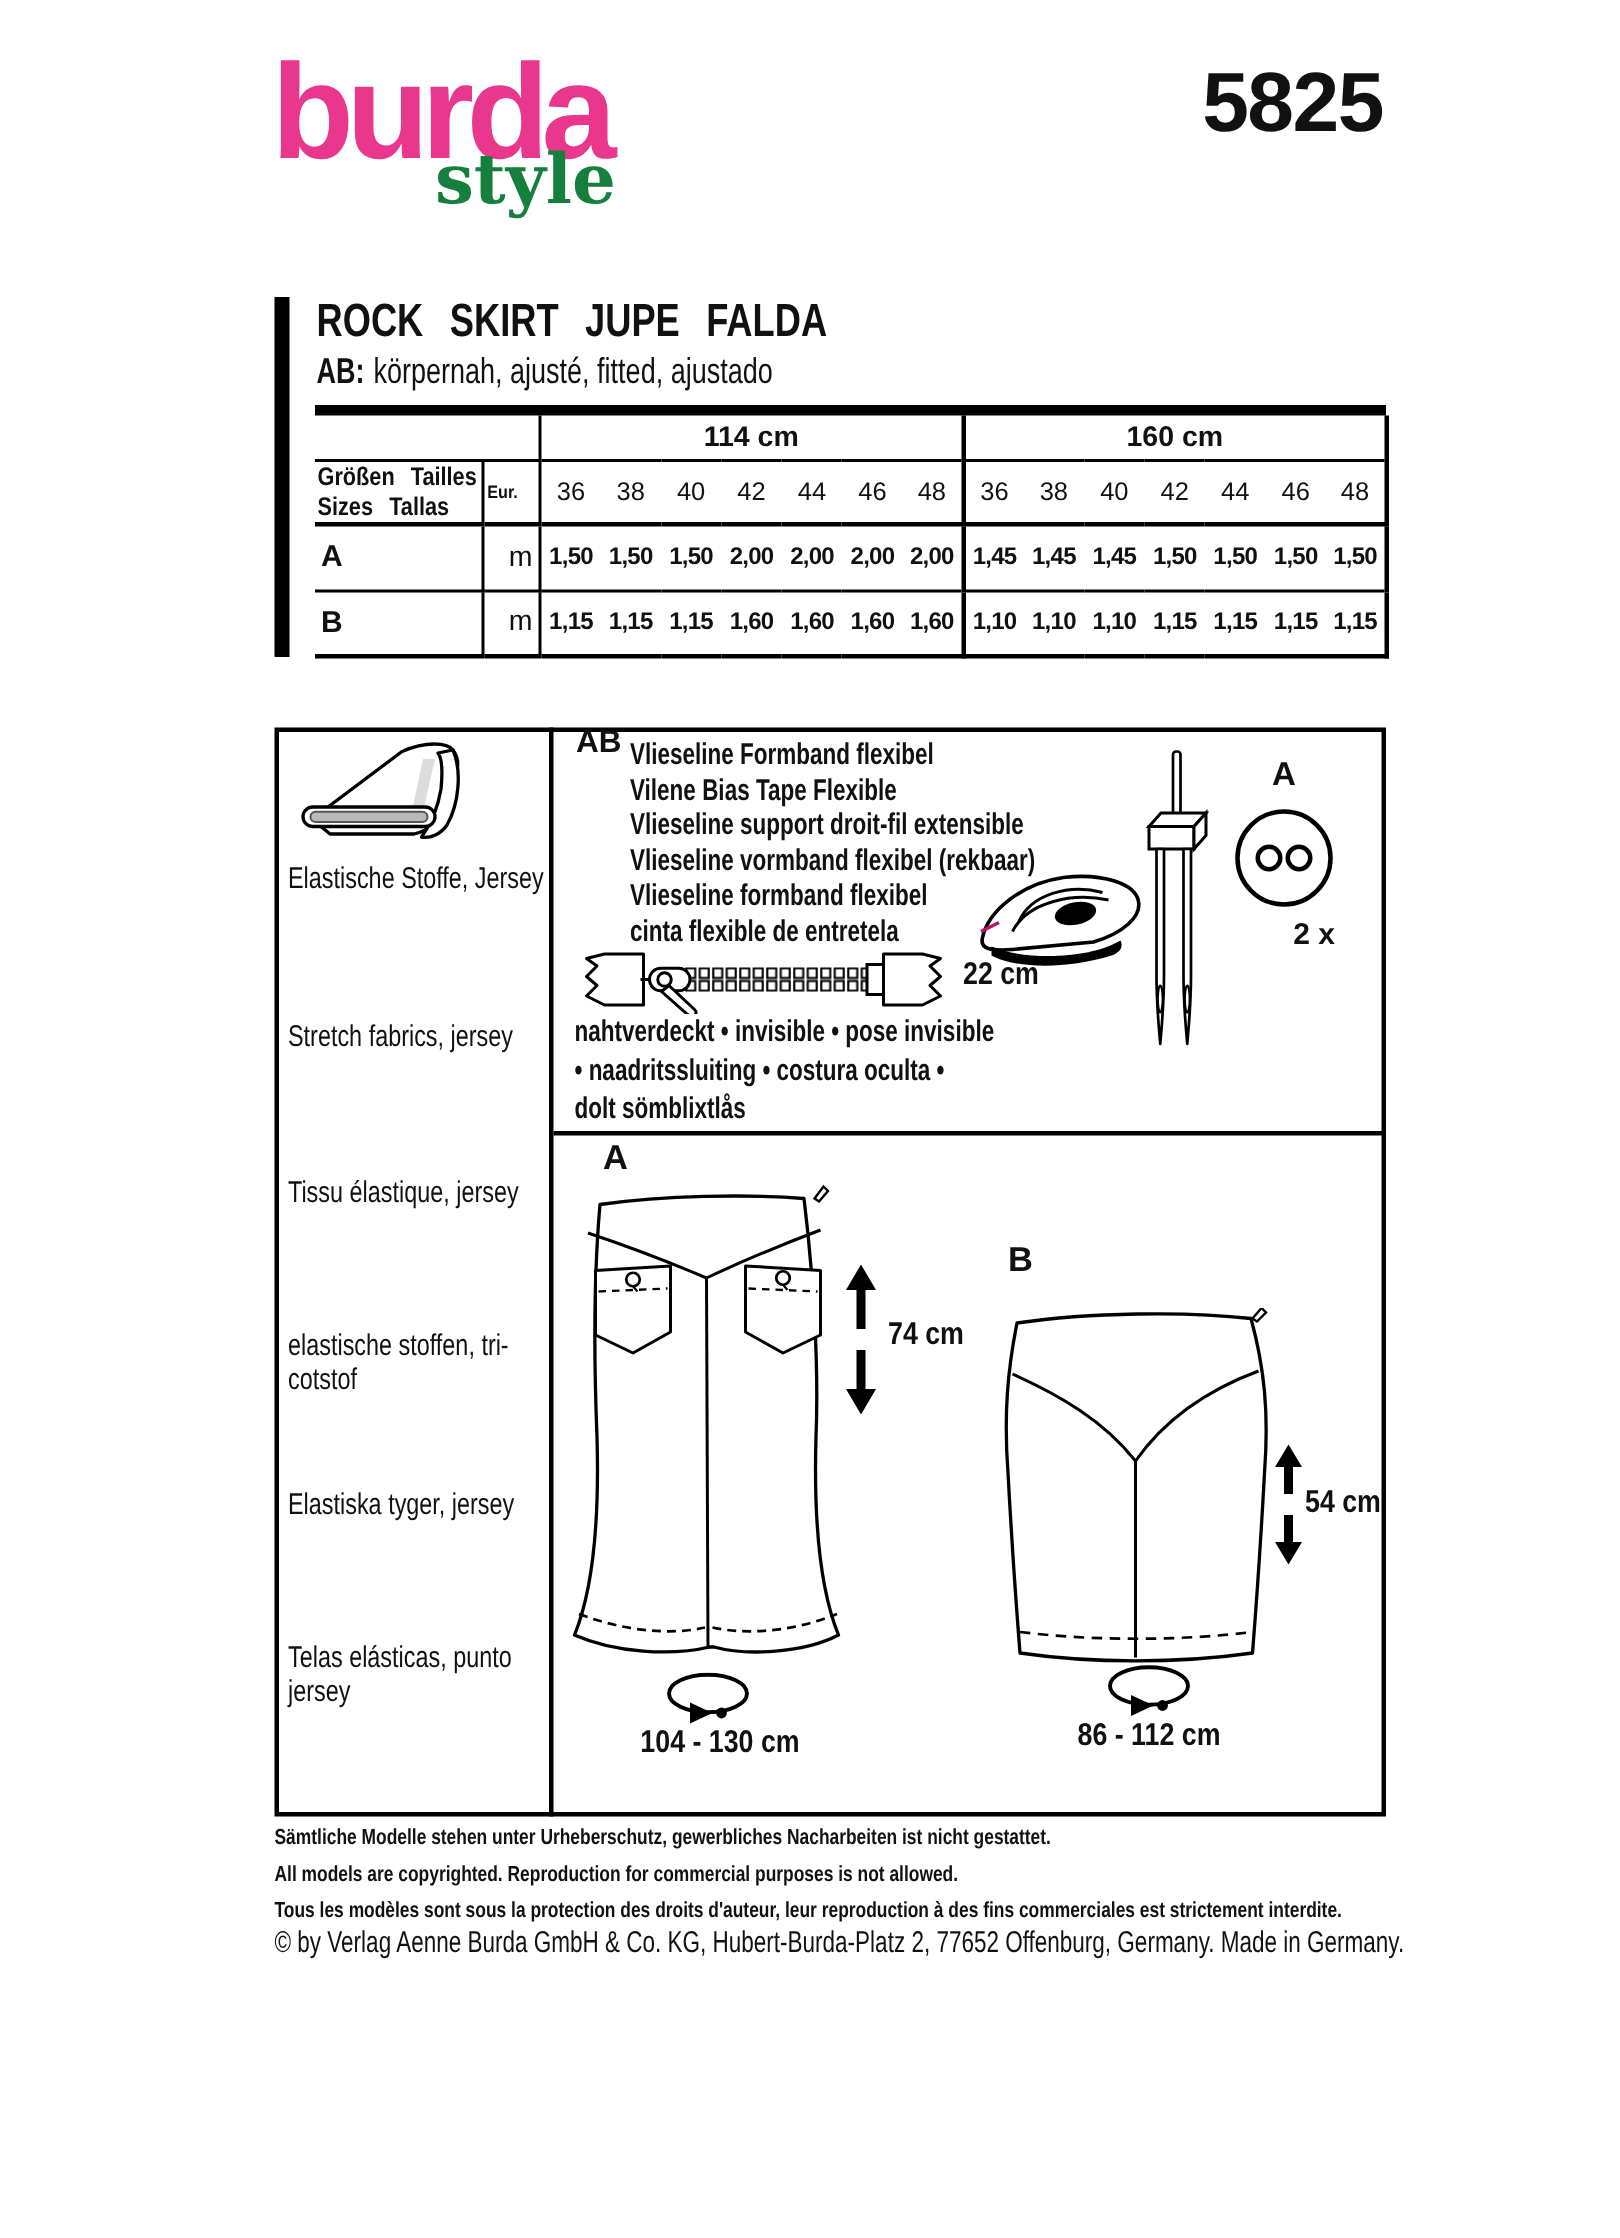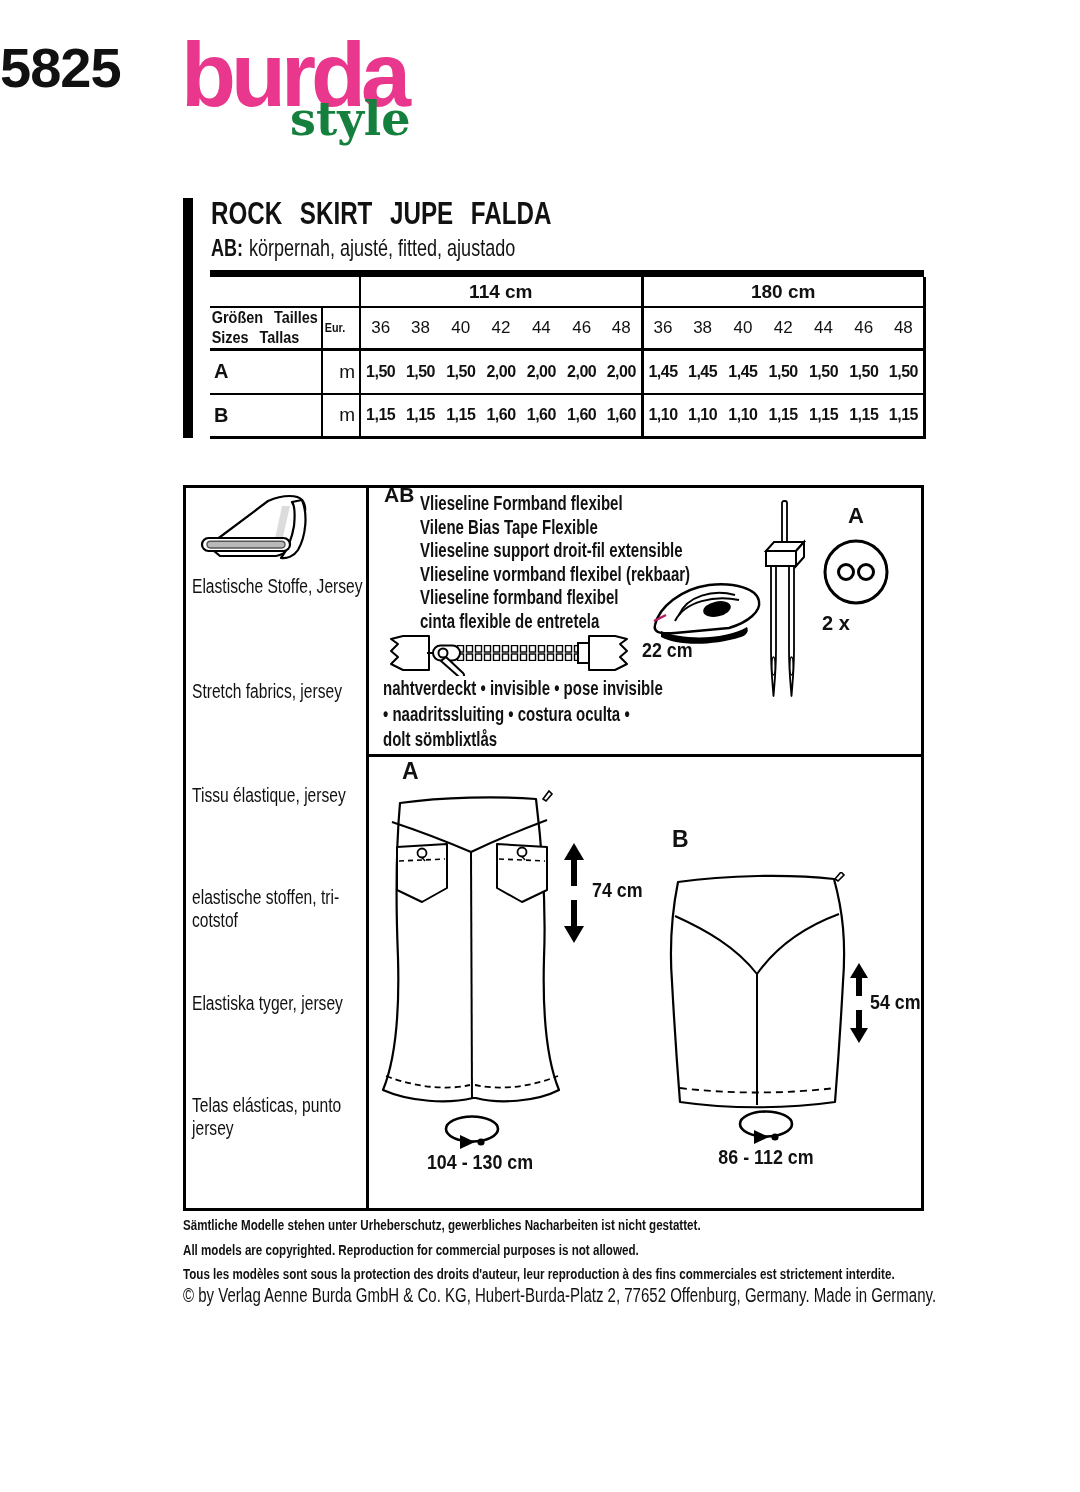--- a/index.html
+++ b/index.html
@@ -3,21 +3,21 @@
 <meta charset="utf-8">
 <style>
   html,body{margin:0;padding:0;background:#888;}
   .page{position:relative;width:1080px;height:1492px;background:#ffffff;
         font-family:"Liberation Sans",sans-serif;color:#111;margin:0 auto;overflow:hidden;}
   .abs{position:absolute;}
 
   
   .logo-main{left:181px;top:30px;font-size:90px;font-weight:bold;letter-spacing:-5px;line-height:1;}
   .logo-sub{left:290px;top:96px;font-family:"DejaVu Serif",serif;font-size:46px;font-weight:bold;line-height:1;}
-  .pattern-number{left:0;top:40px;width:922px;font-size:56px;font-weight:bold;letter-spacing:-1px;line-height:1;}
+  .pattern-number{left:0;top:40px;width:922px;text-align:right;font-size:56px;font-weight:bold;letter-spacing:-1px;line-height:1;}
 
   
   .title-bar{left:183px;top:198px;width:10px;height:240px;background:#000;}
   .cond{transform:scaleX(0.78);transform-origin:0 0;}
   .cond75{transform:scaleX(0.75);transform-origin:0 0;}
   .garment-title{left:211px;top:196px;font-size:31px;font-weight:bold;word-spacing:14px;white-space:nowrap;}
   .fit-line{left:211px;top:234px;font-size:24px;white-space:nowrap;}
   .fit-line b{margin-right:8px;}
 
   
@@ -43,21 +43,21 @@
   .hdiv{left:369px;top:754px;width:555px;height:3px;background:#000;}
 
   .fab-label{left:192px;width:236px;font-size:20px;line-height:23px;letter-spacing:0;}
   .notion-lines{left:420px;top:492px;font-size:20px;font-weight:bold;line-height:23.5px;white-space:nowrap;}
   .ab-key{left:384px;top:483px;font-size:21px;font-weight:bold;}
   .zip-type{left:383px;top:676px;font-size:20px;font-weight:bold;line-height:25.5px;white-space:nowrap;}
   .meas{font-size:21px;font-weight:bold;white-space:nowrap;transform:scaleX(0.85);transform-origin:0 50%;}
   .meas-c{font-size:21px;font-weight:bold;white-space:nowrap;transform:scaleX(0.85);transform-origin:50% 50%;text-align:center;}
   .view-label{font-size:23px;font-weight:bold;}
   .btn-label{left:822px;top:503px;width:68px;text-align:center;font-size:22px;font-weight:bold;}
-  .btn-qty{left:822px;top:612px;width:68px;text-align:left;font-size:20px;font-weight:bold;}
+  .btn-qty{left:822px;top:612px;width:68px;text-align:right;font-size:20px;font-weight:bold;}
 
   
   .foot{left:183px;font-size:14.5px;font-weight:bold;white-space:nowrap;transform:scaleX(0.8);transform-origin:0 0;}
   .foot-pub{left:183px;top:1284px;font-size:20px;font-weight:400;white-space:nowrap;transform:scaleX(0.75);transform-origin:0 0;}
 
   svg{display:block;}
 </style>
 </head>
 <body>
 
@@ -78,21 +78,21 @@
     <colgroup>
       <col style="width:112px">
         <col style="width:38px">
       <col span="7" style="width:40.3px">
         <col span="7" style="width:40.3px">
     </colgroup>
     <tbody>
         <tr style="height:30px">
       <td colspan="2" class="bb2"></td>
       <td colspan="7" class="bb2 bl2 br3 cw">114 cm</td>
-      <td colspan="7" class="bb2 br3 cw">180 cm</td>
+      <td colspan="7" class="bb2 br3 cw">160 cm</td>
     </tr>
     <tr style="height:40px">
       <td class="bb3 br2 hlabel">
         <div class="cd">Größen Tailles</div>
         <div class="cd">Sizes Tallas</div>
       </td>
       <td class="bb3 br2 eur">
             <div class="cd">Eur.</div>
           </td>
       <td class="bb3 size">36</td>

